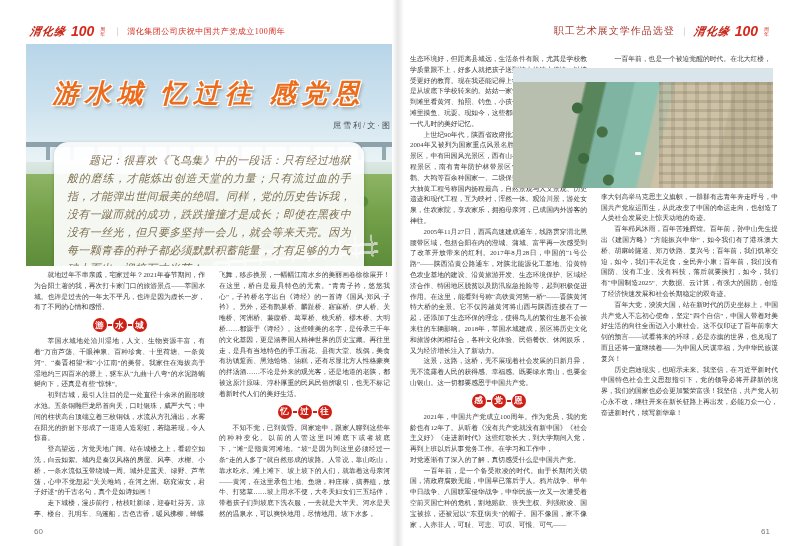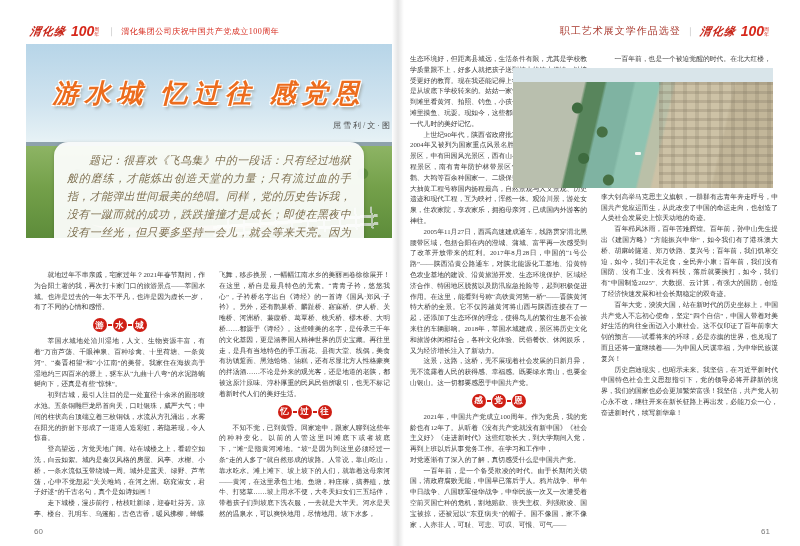--- a/index.html
+++ b/index.html
@@ -8,30 +8,30 @@
   #spread { position:relative; width:800px; height:546px; background:#ffffff; overflow:hidden; }
   .gutter { position:absolute; left:392px; top:0; width:12px; height:546px;
             background:linear-gradient(90deg, rgba(0,0,0,0) 0%, rgba(0,0,0,0.10) 50%, rgba(0,0,0,0) 100%); }
 
   
   .hdr { position:absolute; top:23px; display:flex; align-items:center; gap:5px; height:16px; }
   .hdr-left { left:30px; }
   .hdr-right { right:28px; }
   .logo-script { color:#c8271a; font-style:italic; font-weight:bold; font-size:11px;
                  transform:skewX(-8deg); letter-spacing:1px; }
-  .logo-100 { display:flex; align-items:flex-end; gap:0; }
+  .logo-100 { display:flex; align-items:flex-end; gap:6px; }
   .logo-100 .num { color:#d6281b; font-weight:bold; font-size:14px; line-height:12px;
                    font-family:"Liberation Sans",sans-serif; font-style:italic; }
   .logo-100 .suffix { color:#d6281b; font-size:5px; width:8px; line-height:5px; }
   .hdr-divider { color:#bbb; font-size:9px; }
   .hdr-banner { color:#d6281b; font-size:8px; font-weight:normal; letter-spacing:0.5px; }
   .hdr-label { color:#a8372c; font-size:10px; letter-spacing:1px; }
 
   
-  .photo-left { position:absolute; left:26px; top:44px; width:366px; height:194px; overflow:hidden;
+  .photo-left { position:absolute; left:26px; top:44px; width:366px; height:222px; overflow:hidden;
     background:linear-gradient(180deg,#b7d5e8 0%,#cfe3ef 30%,#e9f3f6 52%,#dfe9dc 58%,#cfe0c8 66%,#9dbf72 78%,#7aa653 100%);padding-left:32px; }
   .bridge { position:absolute; left:0; top:98px; width:100%; height:5px; background:#8ea2ac; }
   .bridge-piers { position:absolute; left:0; top:103px; width:100%; height:13px;
     background:repeating-linear-gradient(90deg, rgba(142,162,172,0) 0 20px, #96a9b1 20px 24px); }
   .water-band { position:absolute; left:0; top:118px; width:100%; height:16px;
     background:linear-gradient(180deg,#dbe8e4,#cfe0d6); }
   .lotus { position:absolute; left:0; bottom:0; width:100%; height:92px;
     background:
       radial-gradient(circle 6px at 14% 30%, #5e8f3d 0 4px, rgba(0,0,0,0) 5px),
       radial-gradient(circle 6px at 34% 55%, #69a045 0 4px, rgba(0,0,0,0) 5px),

